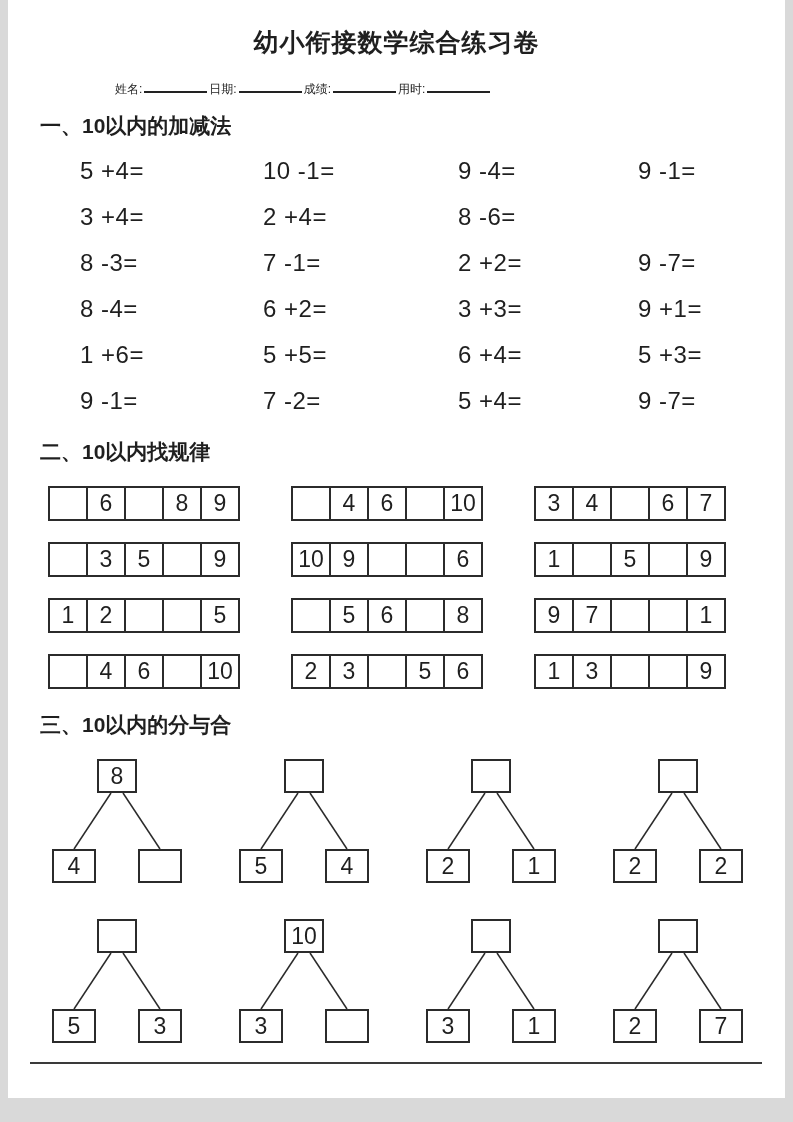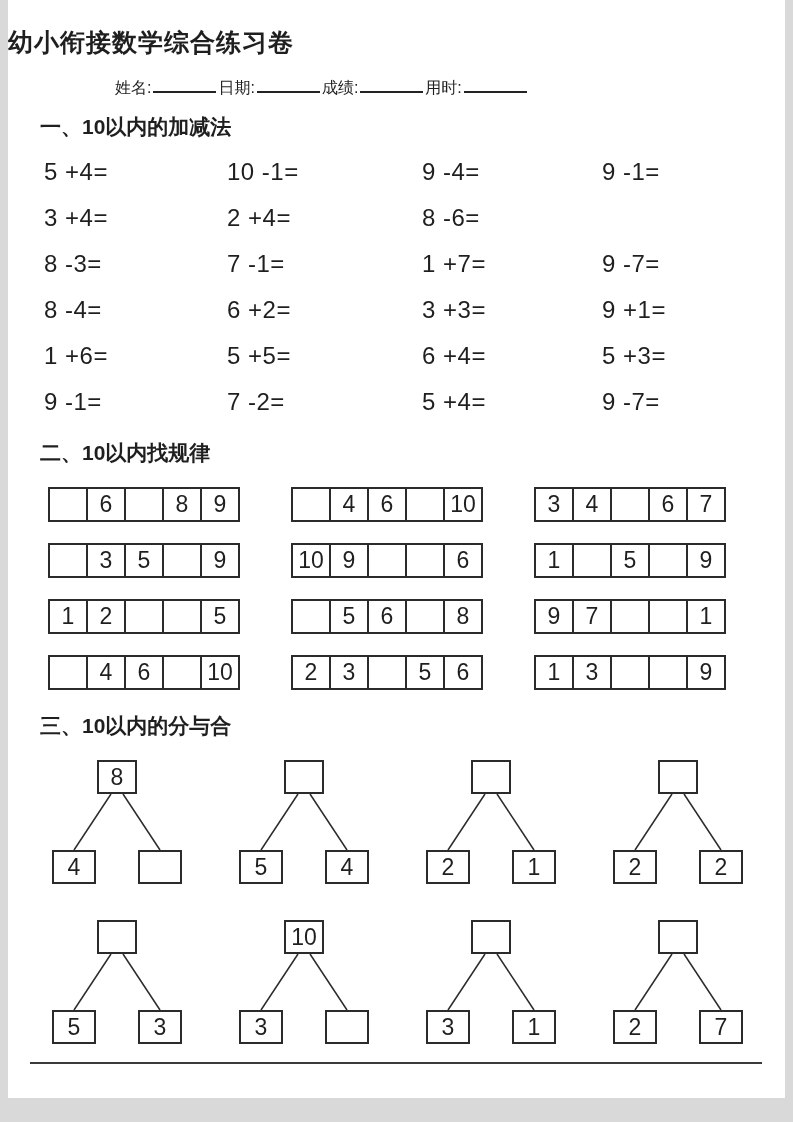--- a/index.html
+++ b/index.html
@@ -11,44 +11,45 @@
   }
   .page {
     position:relative;
     width:777px; height:1098px;
     margin:0 8px;
     background:#ffffff;
     overflow:hidden;
   }
   .title {
     padding-top:26px;
+    text-align:center;
     font-size:25px; font-weight:600;
     letter-spacing:1px;
   }
   .info-line {
     margin:16px 0 8px 107px;
-    font-size:16px; font-weight:500;
+    font-size:12px; font-weight:500;
     white-space:nowrap;
   }
   .blank {
     display:inline-block;
     width:63px; height:16px;
     border-bottom:2px solid #222;
     margin:0 2px;
   }
   .sec-h {
     margin:14px 0 0 32px;
     font-size:21px; font-weight:600;
     height:28px; line-height:28px;
   }
   .arith { margin-top:8px; }
   .arow {
     display:grid;
     grid-template-columns:183px 195px 180px auto;
-    padding-left:36px;
+    padding-left:72px;
     height:46px;
     align-items:center;
   }
   .prob { font-size:24px; font-weight:500; letter-spacing:0.5px; }
   .strips { margin-top:20px; }
   .strip-row {
     display:flex;
     padding-left:40px;
     gap:51px;
     margin-bottom:21px;
@@ -114,21 +115,21 @@
       <span class="prob">9 -1=</span>
     </div>
     <div class="arow">
       <span class="prob">3 +4=</span>
       <span class="prob">2 +4=</span>
       <span class="prob">8 -6=</span>
     </div>
     <div class="arow">
       <span class="prob">8 -3=</span>
       <span class="prob">7 -1=</span>
-      <span class="prob">1 +7=</span>
+      <span class="prob">2 +2=</span>
       <span class="prob">9 -7=</span>
     </div>
     <div class="arow">
       <span class="prob">8 -4=</span>
       <span class="prob">6 +2=</span>
       <span class="prob">3 +3=</span>
       <span class="prob">9 +1=</span>
     </div>
     <div class="arow">
       <span class="prob">1 +6=</span>

